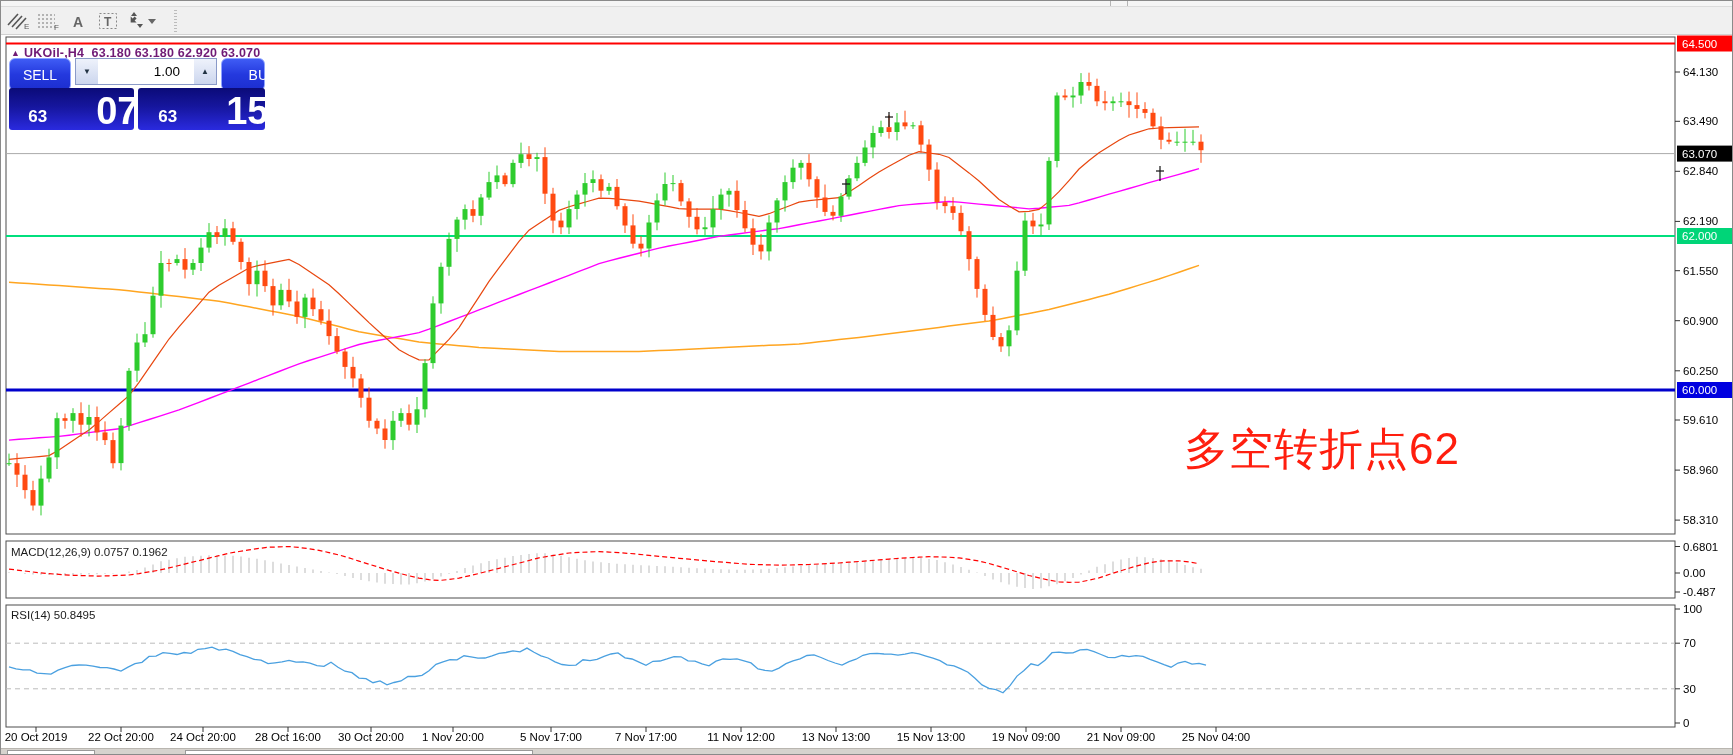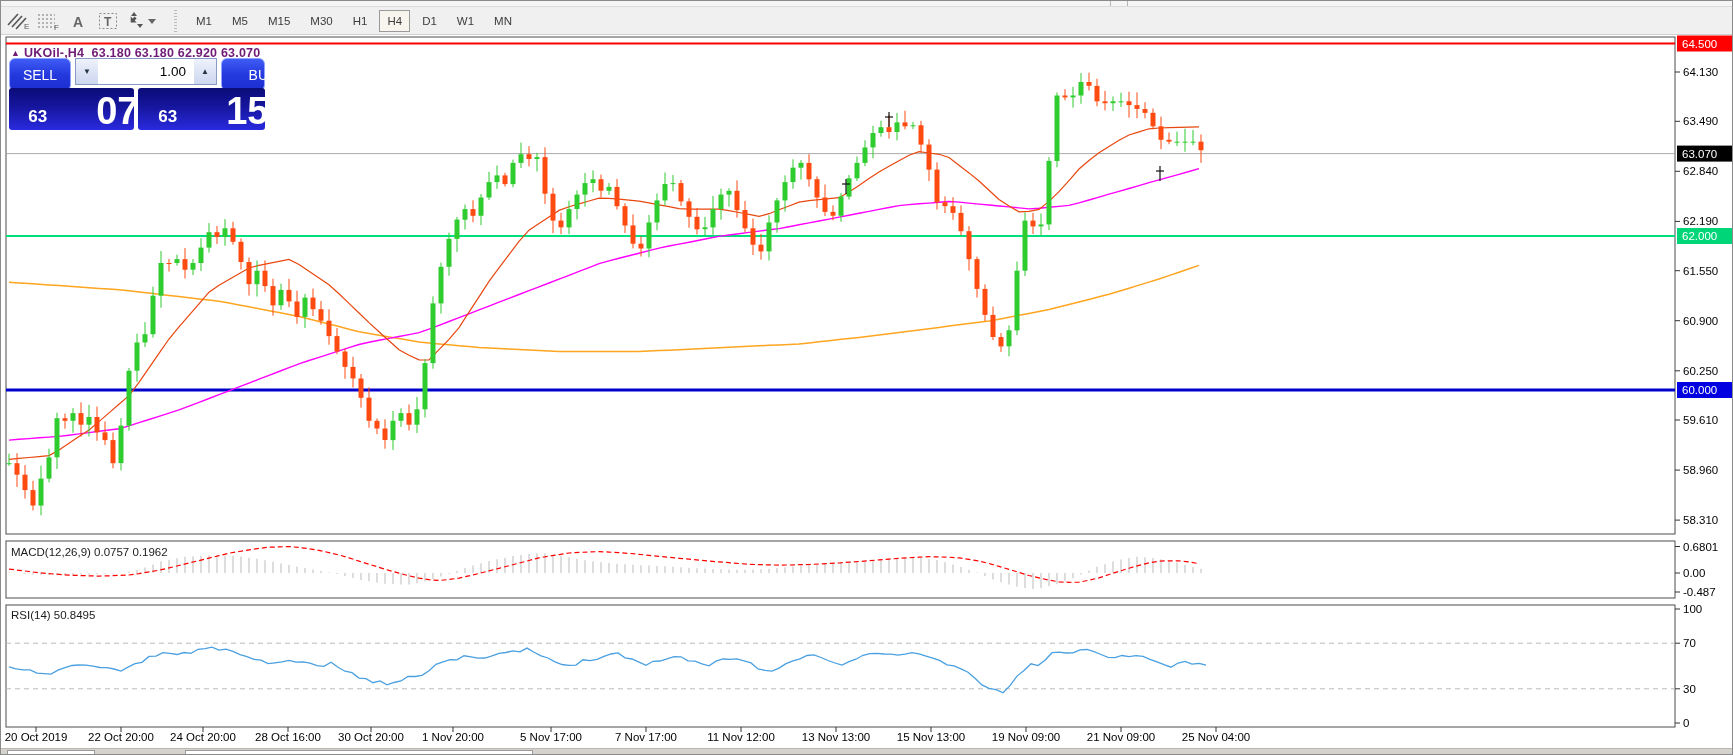--- a/index.html
+++ b/index.html
@@ -16,21 +16,21 @@
   .chart-title{position:absolute;left:10px;top:45px;font-size:12.5px;font-weight:bold;color:#701a75;z-index:3;letter-spacing:0.2px;}
   .chart-title .tri{font-size:9px;vertical-align:1px;margin-right:4px;}
   
   .tpanel{position:absolute;left:8px;top:57px;width:256px;z-index:4;}
   .tp-row{display:flex;height:27px;}
   .tp-btn{height:33px;border:1px solid #8fa4ff;border-radius:6px;color:#fff;font-size:14px;display:flex;align-items:center;justify-content:center;cursor:pointer;background:linear-gradient(180deg,#3f5cf5 0%,#2439de 50%,#1c2ecf 100%);}
   .tp-btn.sell{width:62px;}
   .tp-btn.buy{width:44px;margin-left:4px;padding-left:40px;}
   .tp-spin{display:flex;margin-left:4px;height:27px;border:1px solid #8a9ac8;background:#fff;}
   .spinbtn{width:22px;background:linear-gradient(180deg,#eef2fb,#ccd6ee);border:none;color:#234;font-size:8px;cursor:pointer;display:flex;align-items:center;justify-content:center;}
-  .volfield{width:96px;border:none;outline:none;text-align:right;font-size:13.5px;padding-right:8px;color:#000;}
+  .volfield{width:96px;border:none;outline:none;text-align:right;font-size:13.5px;padding-right:14px;color:#000;}
   .tp-prices{display:flex;margin-top:3px;}
   .tp-price{height:42px;border-radius:3px;background:linear-gradient(180deg,#0b0b78 0%,#16169e 45%,#2a2adf 100%);color:#fff;display:flex;align-items:flex-end;justify-content:center;padding-bottom:3px;}
   .tp-price.sellp{width:125px;}
   .tp-price.buyp{width:127px;margin-left:4px;}
   .tp-price .sm{font-size:17px;font-weight:bold;line-height:1;margin-right:2px;margin-bottom:2px;margin-left:32px;}
   .tp-price .big{font-size:38px;font-weight:bold;line-height:0.82;margin-left:47px;}
   .tp-price .sup{font-size:15px;font-weight:bold;line-height:1;align-self:flex-start;margin-top:2px;}
   .annotation{position:absolute;left:1183px;top:419px;z-index:3;font-size:44px;font-weight:500;color:#ff1e0e;white-space:nowrap;letter-spacing:1px;}
   .bottomstrip{position:absolute;left:0;top:747px;width:1733px;height:8px;background:#d6d3ce;z-index:4;border-top:1px solid #b9b6b0;}
   .btab{position:absolute;top:1px;height:8px;background:#fff;border:1px solid #9a9a9a;border-bottom:none;}
@@ -81,31 +81,20 @@
         <div class="toolbtn">
           <svg width="32" height="20" viewBox="0 0 32 20">
             <path d="M4 9 L10 3 L10 7 L14 7 L14 11 L10 11 L10 15 Z" fill="#555" transform="rotate(-45 9 9) scale(0.7) translate(3 3)"></path>
             <path d="M6 5 L12 5 L9 1 Z" fill="#555"></path>
             <path d="M12 13 L18 13 L15 17 Z" fill="#555"></path>
             <path d="M23 8 L31 8 L27 13 Z" fill="#666"></path>
           </svg>
         </div>
       </div>
     <div class="grip"></div>
-    <div id="tfbar" style="display:flex;align-items:center;">
-        <div class="tf">M1</div>
-        <div class="tf">M5</div>
-        <div class="tf">M15</div>
-        <div class="tf">M30</div>
-        <div class="tf">H1</div>
-        <div class="tf active">H4</div>
-        <div class="tf">D1</div>
-        <div class="tf">W1</div>
-        <div class="tf">MN</div>
-      </div>
   </div>
 
   <svg class="chartsvg" id="chart-svg" width="1733" height="755">
       <rect x="0" y="34" width="1733" height="721" fill="#ffffff"></rect>
       <rect x="5" y="36" width="1669" height="497" fill="#fff" stroke="#4d4d4d" stroke-width="1"></rect>
       <rect x="5" y="540" width="1669" height="57" fill="#fff" stroke="#4d4d4d" stroke-width="1"></rect>
       <rect x="5" y="604" width="1669" height="122" fill="#fff" stroke="#4d4d4d" stroke-width="1"></rect>
       <g>
         <line x1="5" y1="42.5" x2="1674" y2="42.5" stroke="#ff0000" stroke-width="2"></line>
         <line x1="5" y1="152.6" x2="1674" y2="152.6" stroke="#aaaaaa" stroke-width="1"></line>
@@ -684,18 +673,19 @@
           <span class="sup">0</span>
       </div>
       <div class="tp-price buyp">
         <span class="sm">63</span>
           <span class="big">15</span>
           <span class="sup">0</span>
       </div>
     </div>
   </div>
 
+  <div class="annotation">多空转折点62</div>
 
   <div class="bottomstrip">
     <div class="btab" style="left:6px;width:88px;"></div>
     <div class="btab" style="left:184px;width:348px;"></div>
   </div>
 </div>
 
 </body></html>

